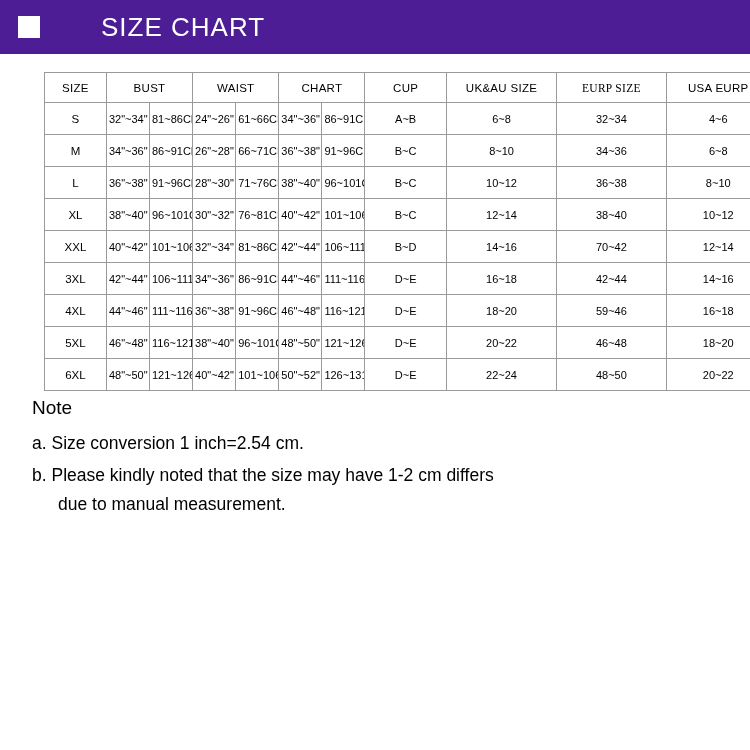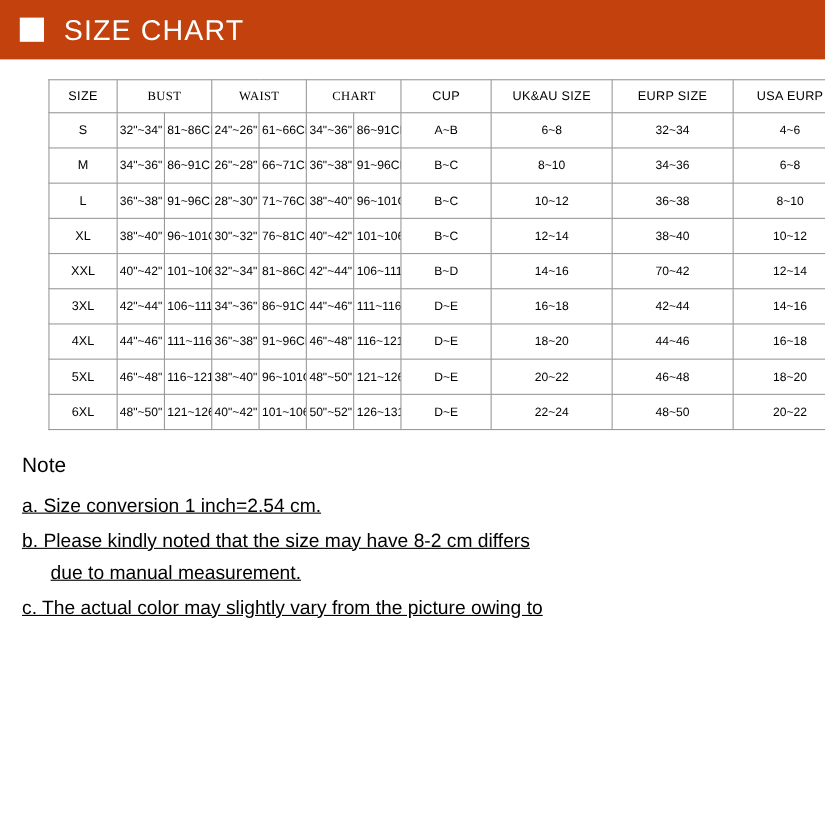--- a/index.html
+++ b/index.html
@@ -21,23 +21,24 @@
     box-sizing: border-box;
   }
 
   
   .header-bar {
     position: absolute;
     left: 0;
     top: 0;
     width: 750px;
     height: 54px;
-    background: #c2410c;
+    background: #4c1d95;
     display: flex;
     align-items: center;
+    gap: 43px;
   }
   .header-square {
     width: 22px;
     height: 22px;
     background: #ffffff;
     margin-left: 18px;
     margin-right: 18px;
     flex: none;
   }
   .header-title {
@@ -73,46 +74,44 @@
     color: #000;
     white-space: nowrap;
     overflow: hidden;
   }
   table.size-chart thead th {
     height: 29px;
     font-size: 11.5px;
     letter-spacing: 0.3px;
   }
   .col-size { width: 46px; }
-  .col-half { width: 66px; font-family: Liberation Serif, serif; }
+  .col-half { width: 66px; }
   .col-cup { width: 62px; }
   .col-uk { width: 86px; }
-  .col-eur { width: 85px; }
+  .col-eur { width: 85px; font-family: Liberation Serif, serif; }
   .col-usa { width: 81px; }
 
   td.size-label { font-size: 11.5px; }
 
   
   .note-block {
     position: absolute;
-    left: 20px;
+    left: 32px;
     top: 398px;
     width: 700px;
     font-size: 17.5px;
     line-height: 1.0;
     color: #000;
-    margin-top: 16px;
   }
   .note-title {
     font-size: 19px;
     margin-bottom: 18px;
   }
   .note-item {
     margin-bottom: 14px;
-    text-decoration: underline;
   }
   .note-line {
     display: block;
     margin-bottom: 12px;
   }
   .note-line.indent-1 { padding-left: 26px; }
   .note-line.indent-2 { padding-left: 26px; }
 </style>
 </head>
 <body>
@@ -220,21 +219,21 @@
         <tr>
           <td class="size-label">4XL</td>
           <td>44"~46"</td>
           <td>111~116CM</td>
           <td>36"~38"</td>
           <td>91~96CM</td>
           <td>46"~48"</td>
           <td>116~121CM</td>
           <td>D~E</td>
           <td>18~20</td>
-          <td>44~46</td>
+          <td>59~46</td>
           <td>16~18</td>
         </tr>
         <tr>
           <td class="size-label">5XL</td>
           <td>46"~48"</td>
           <td>116~121CM</td>
           <td>38"~40"</td>
           <td>96~101CM</td>
           <td>48"~50"</td>
           <td>121~126CM</td>
@@ -261,22 +260,21 @@
   </div>
 
   <div class="note-block">
     <div class="note-title">Note</div>
 
     <div class="note-item">
       <span class="note-line">a. Size conversion 1 inch=2.54 cm.</span>
     </div>
 
     <div class="note-item">
-      <span class="note-line">b. Please kindly noted that the size may have 8-2 cm differs</span>
+      <span class="note-line">b. Please kindly noted that the size may have 1-2 cm differs</span>
       <span class="note-line indent-1">due to manual measurement.</span>
     </div>
 
     <div class="note-item">
-      <span class="note-line">c. The actual color may slightly vary from the picture owing to</span>
     </div>
   </div>
 
 </div>
 
 </body></html>

